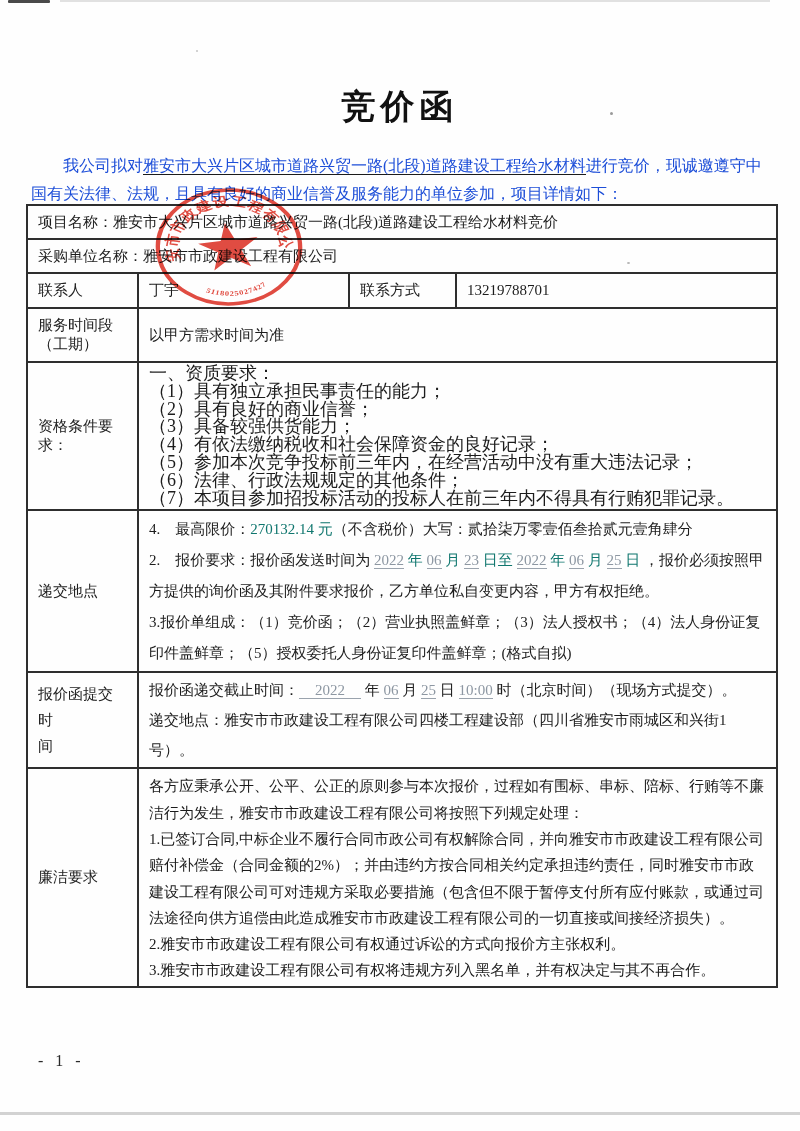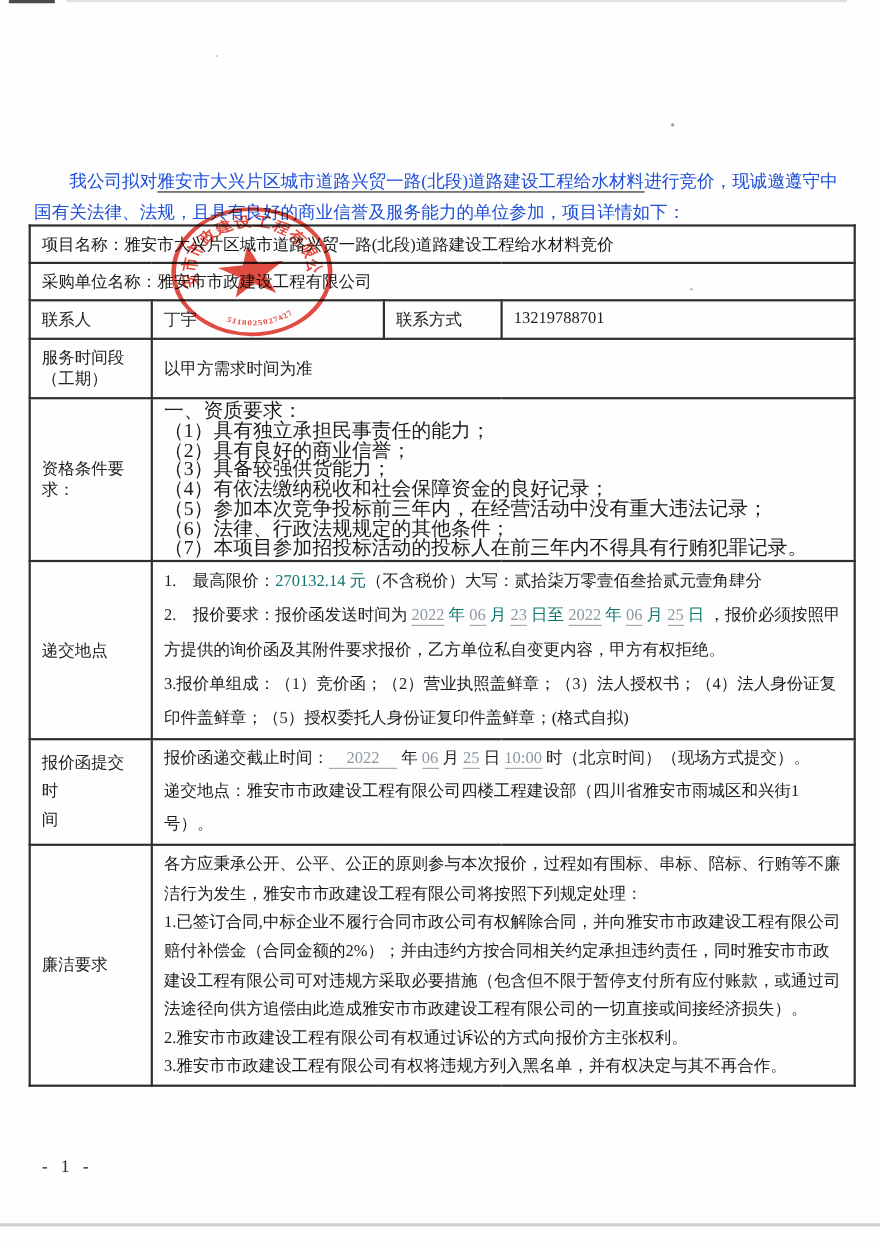--- a/index.html
+++ b/index.html
@@ -90,20 +90,21 @@
 <body>
 
 <div class="page">
 
   <div class="artifact-topline"></div>
   <div class="artifact-topfaint"></div>
   <div class="speck1"></div>
   <div class="speck2"></div>
   <div class="speck3"></div>
 
+  <div class="doc-title">竞价函</div>
 
   <p class="intro"><span>我公司拟对</span><span class="u-line">雅安市大兴片区城市道路兴贸一路(北段)道路建设工程给水材料</span><span>进行竞价，现诚邀遵守中国有关法律、法规，且具有良好的商业信誉及服务能力的单位参加，项目详情如下：</span></p>
 
   <table class="main">
     <colgroup>
         <col class="c1">
         <col class="c2">
         <col class="c3">
         <col class="c4">
       </colgroup>
@@ -140,21 +141,21 @@
         <div class="qual-line">（4）有依法缴纳税收和社会保障资金的良好记录；</div>
         <div class="qual-line">（5）参加本次竞争投标前三年内，在经营活动中没有重大违法记录；</div>
         <div class="qual-line">（6）法律、行政法规规定的其他条件；</div>
         <div class="qual-line">（7）本项目参加招投标活动的投标人在前三年内不得具有行贿犯罪记录。</div>
       </td>
     </tr>
 
     <tr class="r-quote">
       <td class="label-cell">递交地点</td>
       <td colspan="3" class="va-top">
-        <div class="quote-block"><span>1.　最高限价：</span><span class="fill">270132.14 元</span><span>（不含税价）大写：贰拾柒万零壹佰叁拾贰元壹角肆分</span></div>
+        <div class="quote-block"><span>4.　最高限价：</span><span class="fill">270132.14 元</span><span>（不含税价）大写：贰拾柒万零壹佰叁拾贰元壹角肆分</span></div>
         <div class="quote-block"><span>2.　报价要求：报价函发送时间为 </span><span class="fill-u">2022</span><span class="fill"> 年 </span><span class="fill-u">06</span><span class="fill"> 月 </span><span class="fill-u">23</span><span class="fill"> 日至 </span><span class="fill-u">2022</span><span class="fill"> 年 </span><span class="fill-u">06</span><span class="fill"> 月 </span><span class="fill-u">25</span><span class="fill"> 日</span><span> ，报价必须按照甲方提供的询价函及其附件要求报价，乙方单位私自变更内容，甲方有权拒绝。</span></div>
         <div class="quote-block">3.报价单组成：（1）竞价函；（2）营业执照盖鲜章；（3）法人授权书；（4）法人身份证复印件盖鲜章；（5）授权委托人身份证复印件盖鲜章；(格式自拟)</div>
       </td>
     </tr>
 
     <tr class="r-submit">
       <td class="label-cell label-two">
         <span>报价函提交时</span>
         <span>间</span>
       </td>

